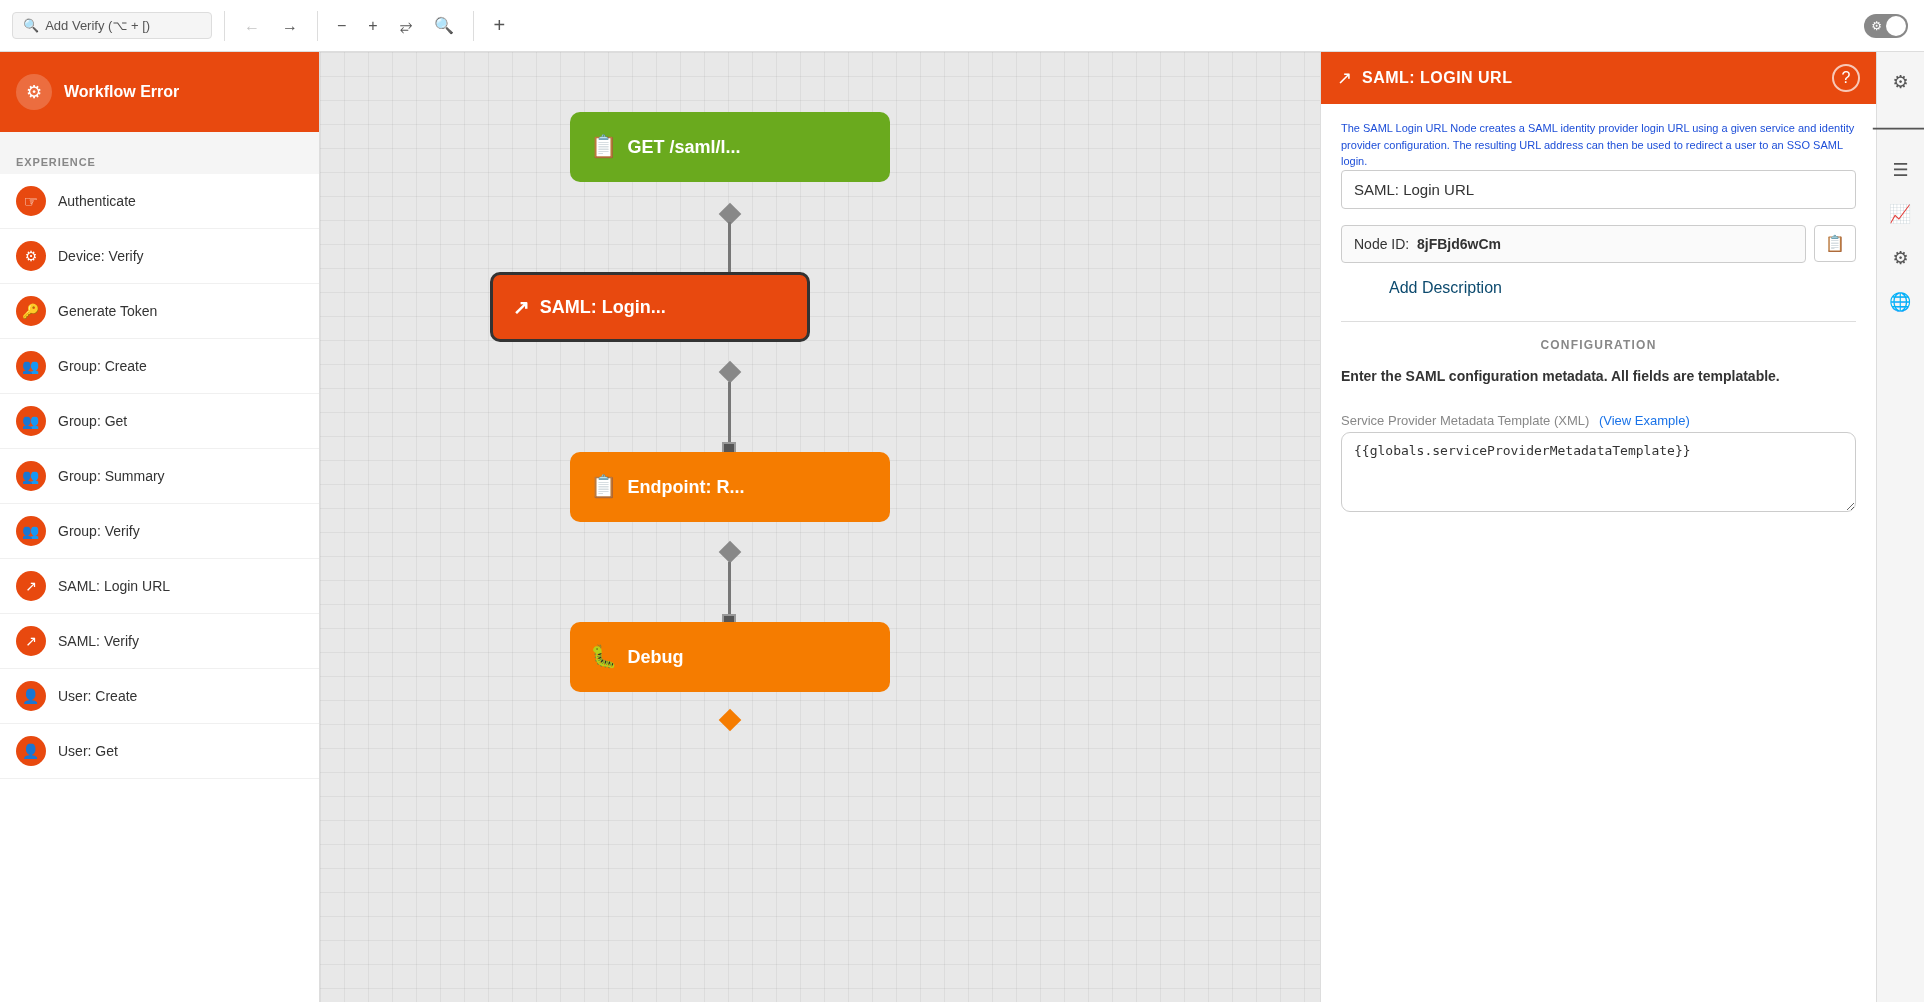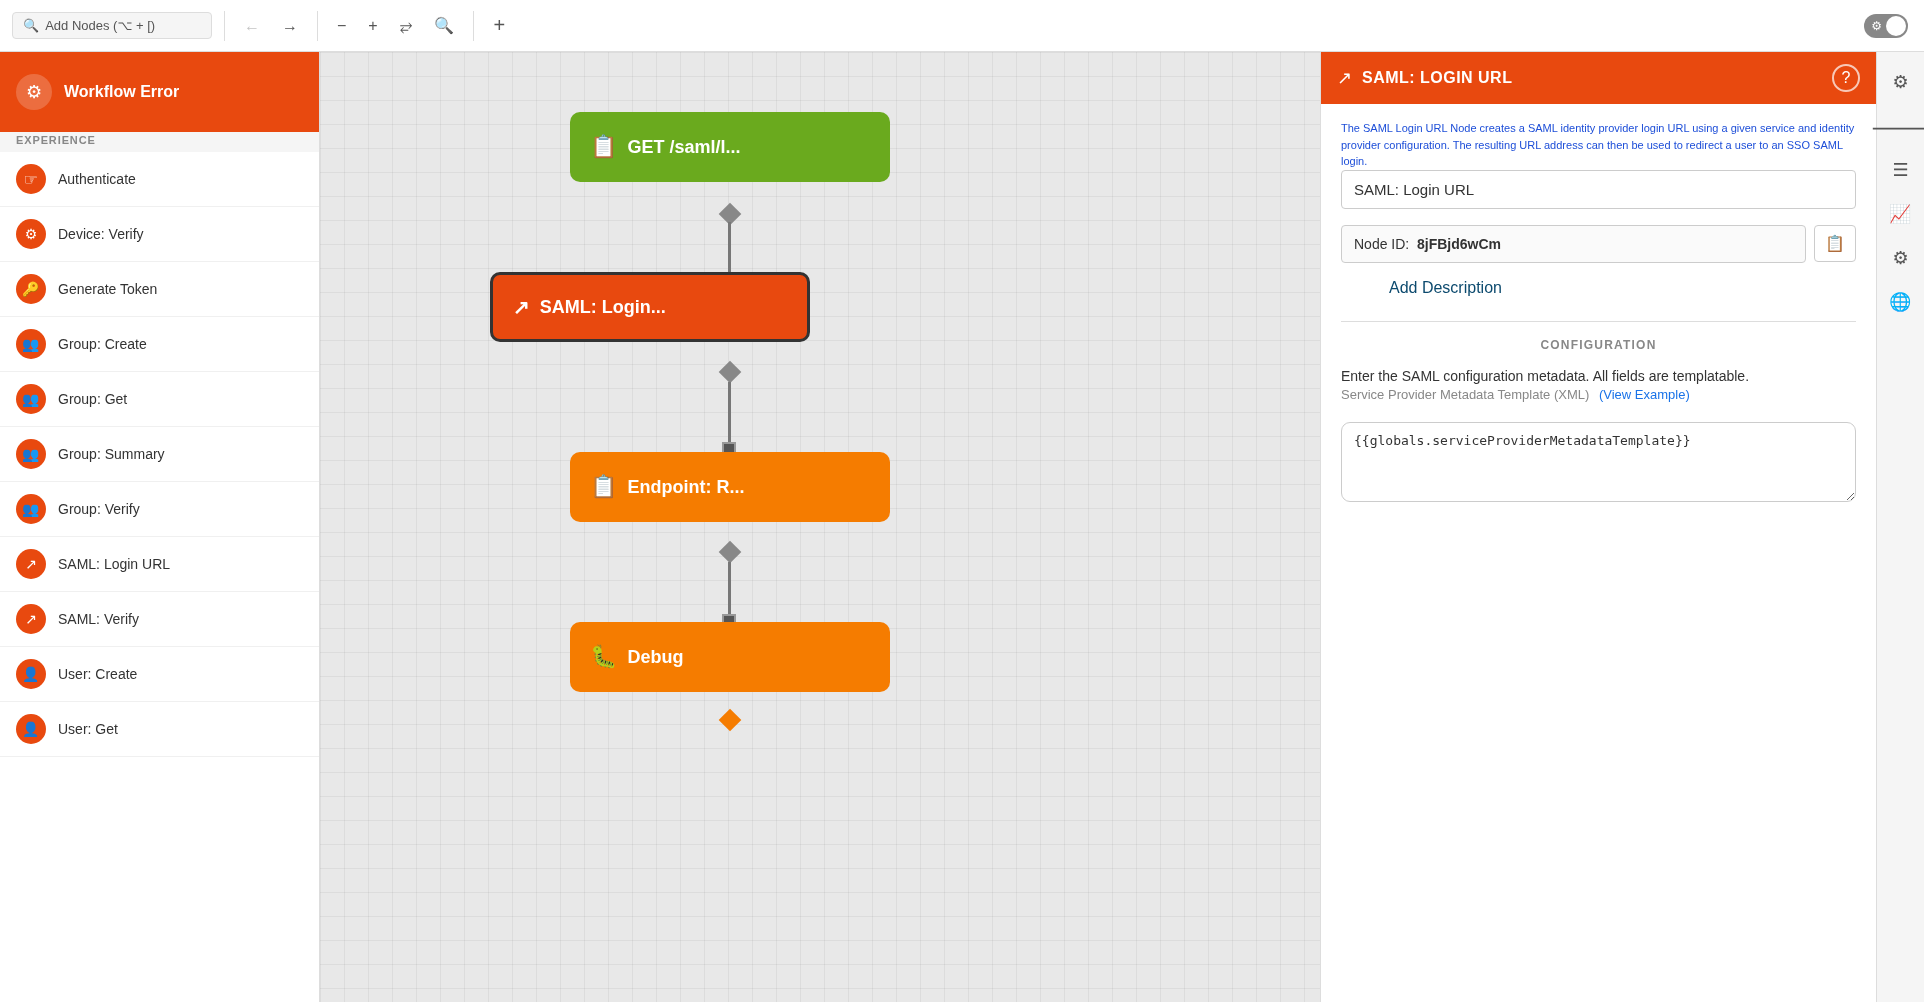--- a/index.html
+++ b/index.html
@@ -112,21 +112,21 @@
     }
     .sidebar-header-title {
       font-size: 16px;
       font-weight: 600;
     }
     .sidebar-section-label {
       font-size: 11px;
       font-weight: 700;
       color: #888;
       letter-spacing: 0.08em;
-      padding: 2px 16px 6px;
+      padding: 24px 16px 6px;
       background: #f5f5f5;
     }
     .sidebar-item {
       display: flex;
       align-items: center;
       gap: 12px;
       padding: 12px 16px;
       cursor: pointer;
       border-bottom: 1px solid #f0f0f0;
     }
@@ -330,27 +330,28 @@
       text-align: center;
       font-size: 12px;
       font-weight: 700;
       letter-spacing: 0.1em;
       color: #888;
       margin-bottom: 14px;
     }
     .config-description {
       font-size: 14px;
       color: #333;
-      margin-bottom: 0;
+      margin-bottom: 26px;
       line-height: 1.5;
+      font-weight: bold;
     }
     .config-field-label {
       font-size: 13px;
       color: #888;
-      margin-bottom: 20px;
+      margin-bottom: 4px;
     }
     .config-field-label .view-example {
       color: #1a73e8;
       cursor: pointer;
       margin-left: 6px;
     }
     .config-textarea {
       width: 100%;
       min-height: 80px;
       padding: 10px 12px;
@@ -385,21 +386,21 @@
       color: #555;
       font-size: 18px;
     }
   </style>
 </head>
 <body>
 
 <div class="toolbar">
   <div class="toolbar-search">
     <span>🔍</span>
-    <span>Add Nodes (⌥ + [)</span>
+    <span>Add Verify (⌥ + [)</span>
   </div>
   <div class="toolbar-divider"></div>
   <button class="toolbar-btn disabled">
     <span>←</span>
   </button>
   <button class="toolbar-btn">
     <span>→</span>
   </button>
   <div class="toolbar-divider"></div>
   <button class="toolbar-btn">

